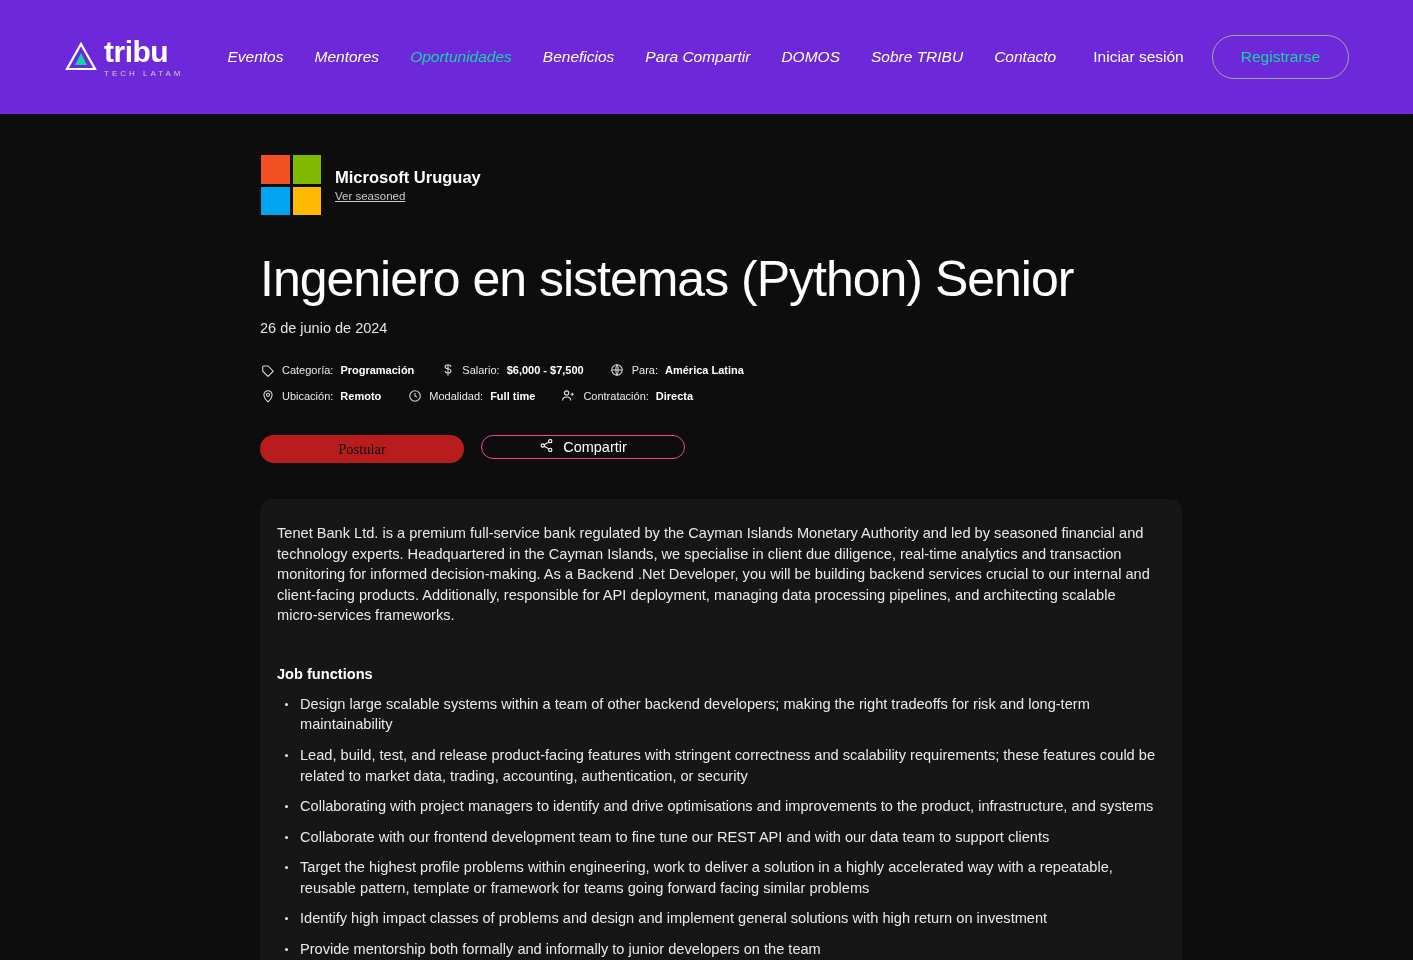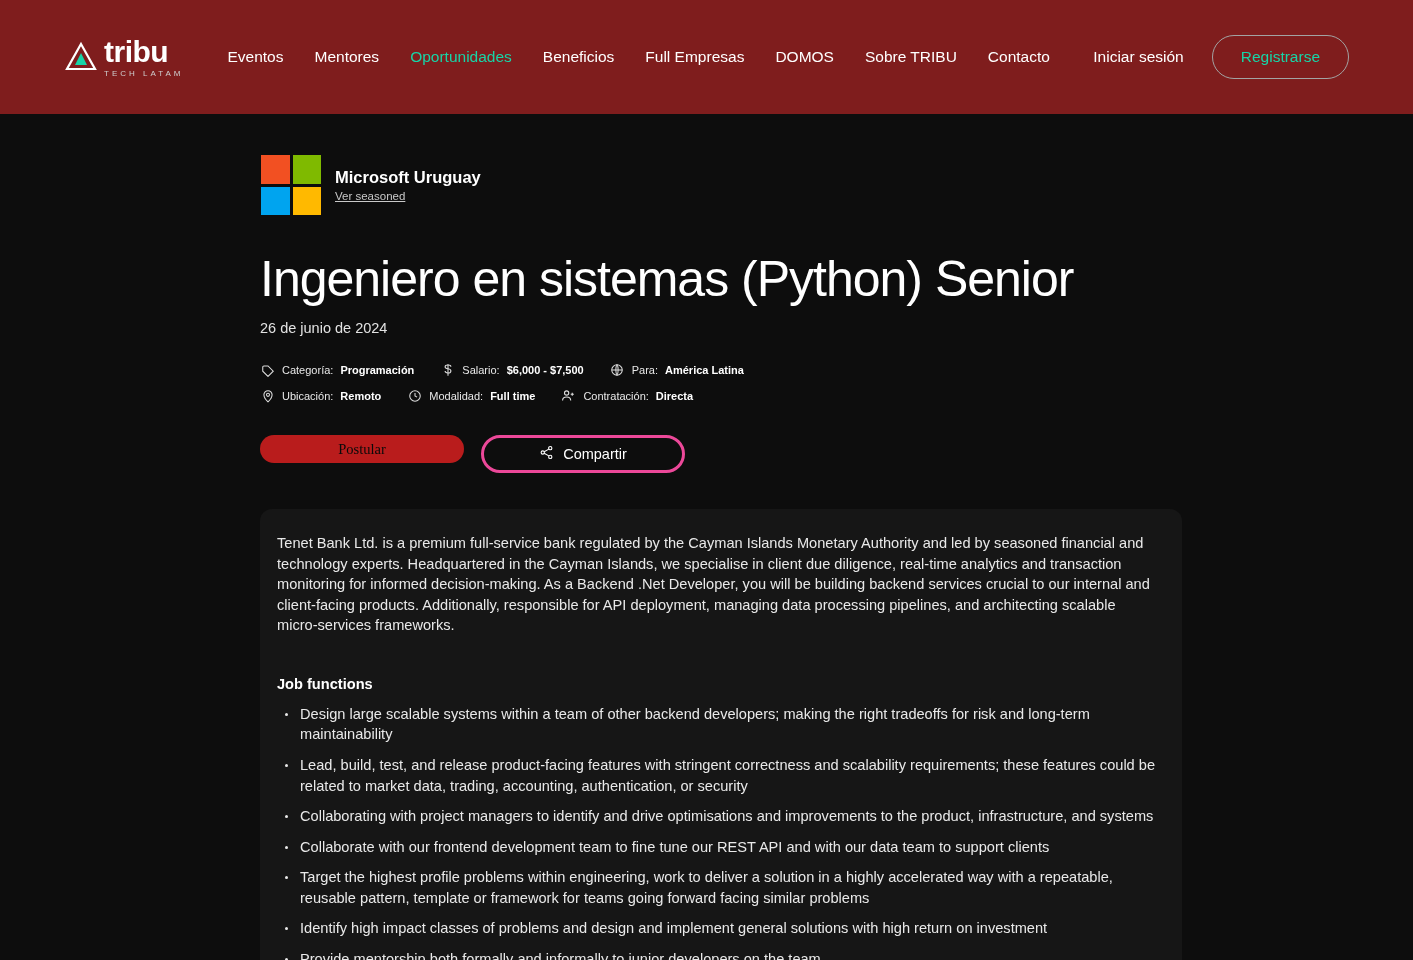--- a/index.html
+++ b/index.html
@@ -11,21 +11,21 @@
     color: #ffffff;
     -webkit-font-smoothing: antialiased;
   }
 
   
   .header {
     height: 114px;
     display: flex;
     align-items: center;
     padding: 10px 64px;
-    background: #7f1d1d;
+    background: #6d28d9;
   }
   .logo {
     display: flex;
     align-items: center;
     gap: 6px;
     margin-right: 44px;
     cursor: pointer;
   }
   .logo-mark {
     width: 34px; height: 34px;
@@ -50,20 +50,21 @@
     color: #cfcfcf;
     margin-top: 3px;
     text-align: center;
   }
 
   .nav {
     display: flex;
     align-items: center;
     gap: 31px;
     flex: 1;
+    font-style: italic;
   }
   .nav-item {
     font-size: 15.5px;
     color: #ffffff;
     text-decoration: none;
     white-space: nowrap;
     cursor: pointer;
   }
   .nav-item.active { color: #17d4a7; }
 
@@ -169,23 +170,23 @@
     border-radius: 999px;
     border: none;
     background: #b91c1c;
     color: #0a0a0a;
     font-size: 14.5px;
     font-family: Liberation Serif, serif;
     cursor: pointer;
   }
   .btn-share {
     width: 204px;
-    height: 38px;
+    height: 24px;
     border-radius: 999px;
-    border: 3px solid #ec4899;
+    border: 1px solid #ec4899;
     background: transparent;
     color: #ffffff;
     font-size: 14.5px;
     font-family: inherit;
     cursor: pointer;
     display: flex;
     align-items: center;
     justify-content: center;
     gap: 9px;
   }
@@ -246,21 +247,21 @@
       <span class="logo-word">tribu</span>
       <span class="logo-sub">TECH LATAM</span>
     </span>
   </div>
 
   <nav class="nav">
     <a class="nav-item">Eventos</a>
     <a class="nav-item">Mentores</a>
     <a class="nav-item active">Oportunidades</a>
     <a class="nav-item">Beneficios</a>
-    <a class="nav-item">Full Empresas</a>
+    <a class="nav-item">Para Compartir</a>
     <a class="nav-item">DOMOS</a>
     <a class="nav-item">Sobre TRIBU</a>
     <a class="nav-item">Contacto</a>
   </nav>
 
   <div class="header-right">
     <a class="login-link">Iniciar sesión</a>
     <button class="register-btn">Registrarse</button>
   </div>
 </header>

